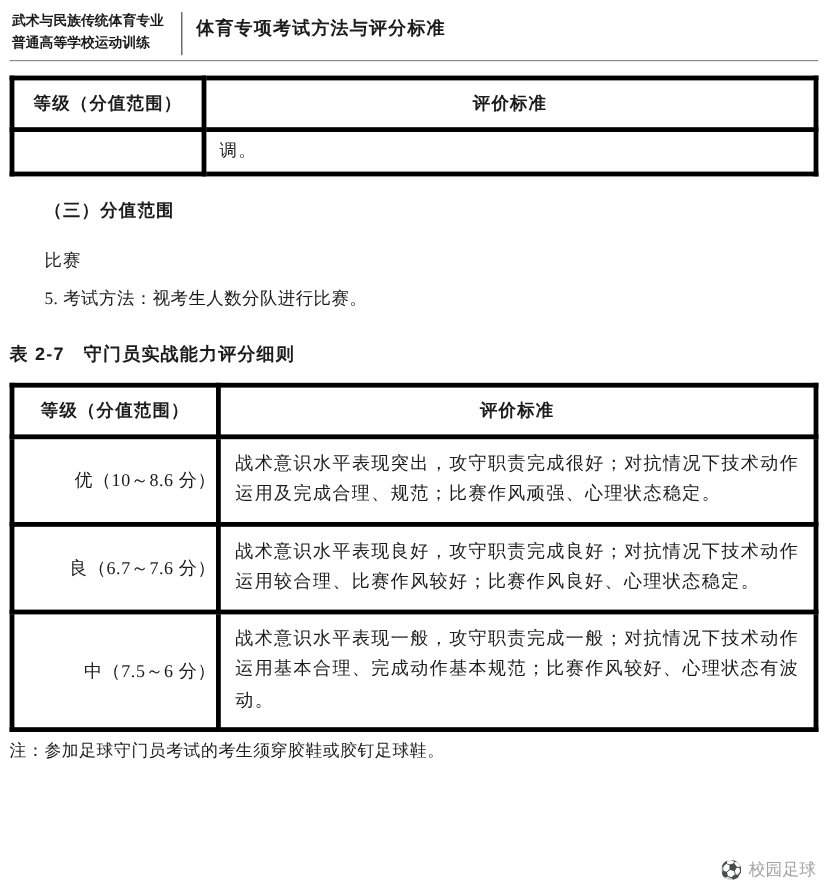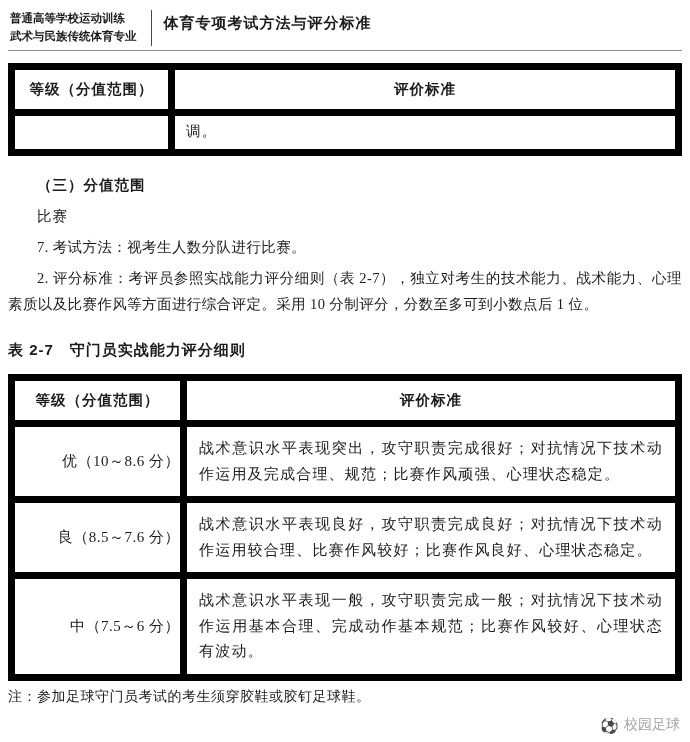--- a/index.html
+++ b/index.html
@@ -39,21 +39,21 @@
     padding-bottom: 8px;
   }
   .header-rule {
     border: none;
     border-top: 1px solid #8a8a8a;
     margin: 2px 0 12px 0;
   }
 
   
   table { width: 100%; border-collapse: collapse; table-layout: fixed; }
-  th, td { border: 7px solid #000000; font-family: Liberation Serif, serif; }
+  th, td { border: 4px solid #000000; font-family: Liberation Serif, serif; }
   th {
     font-weight: bold;
     font-size: 14.5px;
     text-align: center;
     padding: 10px 4px;
     letter-spacing: 1px;
   }
   .col-grade { width: 160px; }
   .score-table .col-grade { width: 172px; }
 
@@ -61,21 +61,21 @@
     font-size: 14.5px;
     padding: 6px 11px 8px 11px;
     vertical-align: top;
     letter-spacing: 1px;
   }
   .top-table td.empty-cell { height: 30px; }
 
   
   .doc-body { margin-top: 16px; font-size: 14.5px; line-height: 1.8; letter-spacing: 0.4px; }
   .section-heading { text-indent: 2em; font-weight: bold; letter-spacing: 1px; }
-  .sub-heading { text-indent: 2em; margin-top: 5px; letter-spacing: 1px; }
+  .sub-heading { text-indent: 2em; margin-top: 16px; letter-spacing: 1px; }
   .para { text-indent: 2em; margin-top: 5px; text-align: justify; }
 
   
   .table-title {
     text-align: left;
     font-weight: bold;
     font-size: 15px;
     letter-spacing: 1px;
     margin: 24px 0 14px 0;
     font-family: "Liberation Sans", "DejaVu Sans", sans-serif;
@@ -106,22 +106,22 @@
     font-size: 14px;
     font-family: "Liberation Sans", "DejaVu Sans", sans-serif;
   }
   .watermark .ball { font-size: 15px; line-height: 1; }
 </style>
 </head>
 <body>
 
 <div class="page-header">
   <div class="header-left">
+    <div>武术与民族传统体育专业</div>
     <div>普通高等学校运动训练</div>
-    <div>武术与民族传统体育专业</div>
   </div>
   <div class="header-right">体育专项考试方法与评分标准</div>
 </div>
 <hr class="header-rule">
 
 <table class="top-table">
   <colgroup>
       <col class="col-grade">
       <col>
     </colgroup>
@@ -133,42 +133,41 @@
   <tr>
     <td class="empty-cell"></td>
     <td class="cont-cell">调。</td>
   </tr>
 </tbody>
   </table>
 
 <div class="doc-body">
   <div class="section-heading">（三）分值范围</div>
   <div class="sub-heading">比赛</div>
-  <p class="para">7. 考试方法：视考生人数分队进行比赛。</p>
-  <p class="para">2. 评分标准：考评员参照实战能力评分细则（表 2-7），独立对考生的技术能力、战术能力、心理素质以及比赛作风等方面进行综合评定。采用 10 分制评分，分数至多可到小数点后 1 位。</p>
+  <p class="para">5. 考试方法：视考生人数分队进行比赛。</p>
 </div>
 
 <div class="table-title">表 2-7　守门员实战能力评分细则</div>
 
 <table class="score-table">
   <colgroup>
       <col class="col-grade">
       <col>
     </colgroup>
   <tbody>
       <tr>
     <th>等级（分值范围）</th>
     <th>评价标准</th>
   </tr>
   <tr>
     <td class="grade-cell">优（10～8.6 分）</td>
     <td class="standard-cell">战术意识水平表现突出，攻守职责完成很好；对抗情况下技术动作运用及完成合理、规范；比赛作风顽强、心理状态稳定。</td>
   </tr>
   <tr>
-    <td class="grade-cell">良（8.5～7.6 分）</td>
+    <td class="grade-cell">良（6.7～7.6 分）</td>
     <td class="standard-cell">战术意识水平表现良好，攻守职责完成良好；对抗情况下技术动作运用较合理、比赛作风较好；比赛作风良好、心理状态稳定。</td>
   </tr>
   <tr>
     <td class="grade-cell">中（7.5～6 分）</td>
     <td class="standard-cell">战术意识水平表现一般，攻守职责完成一般；对抗情况下技术动作运用基本合理、完成动作基本规范；比赛作风较好、心理状态有波动。</td>
   </tr>
 </tbody>
   </table>
 
 <div class="footnote">注：参加足球守门员考试的考生须穿胶鞋或胶钉足球鞋。</div>

